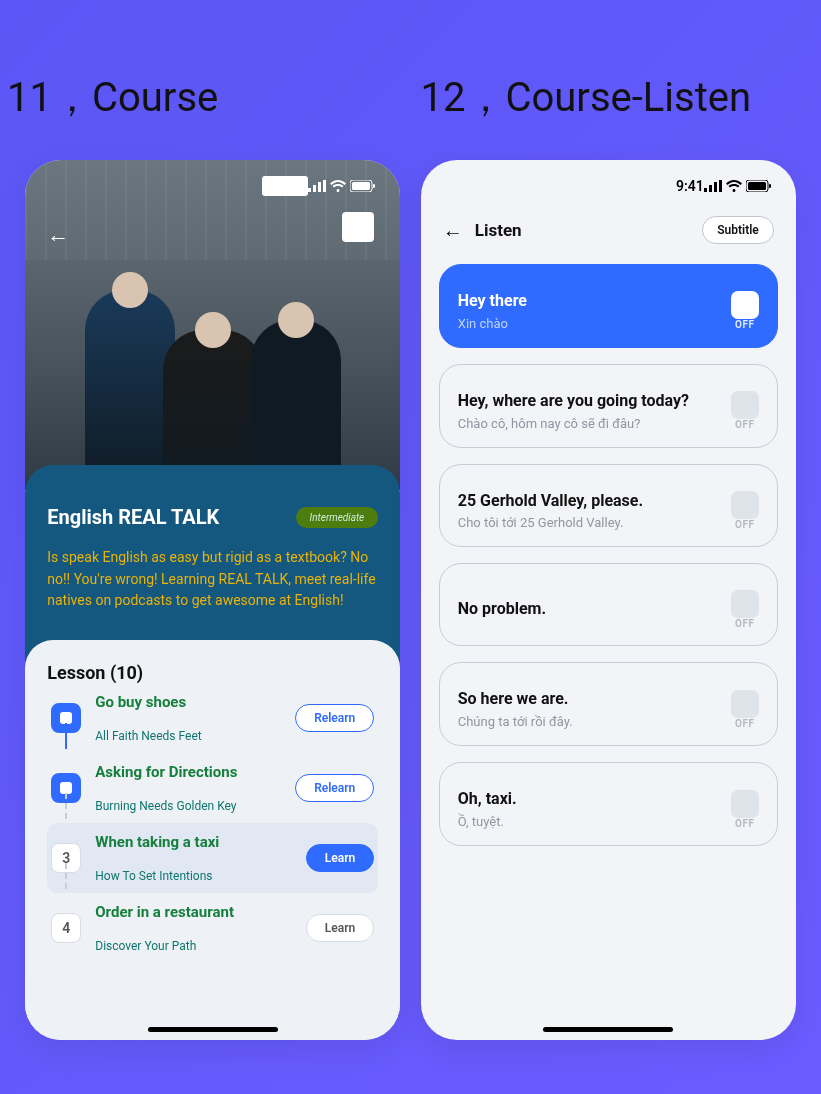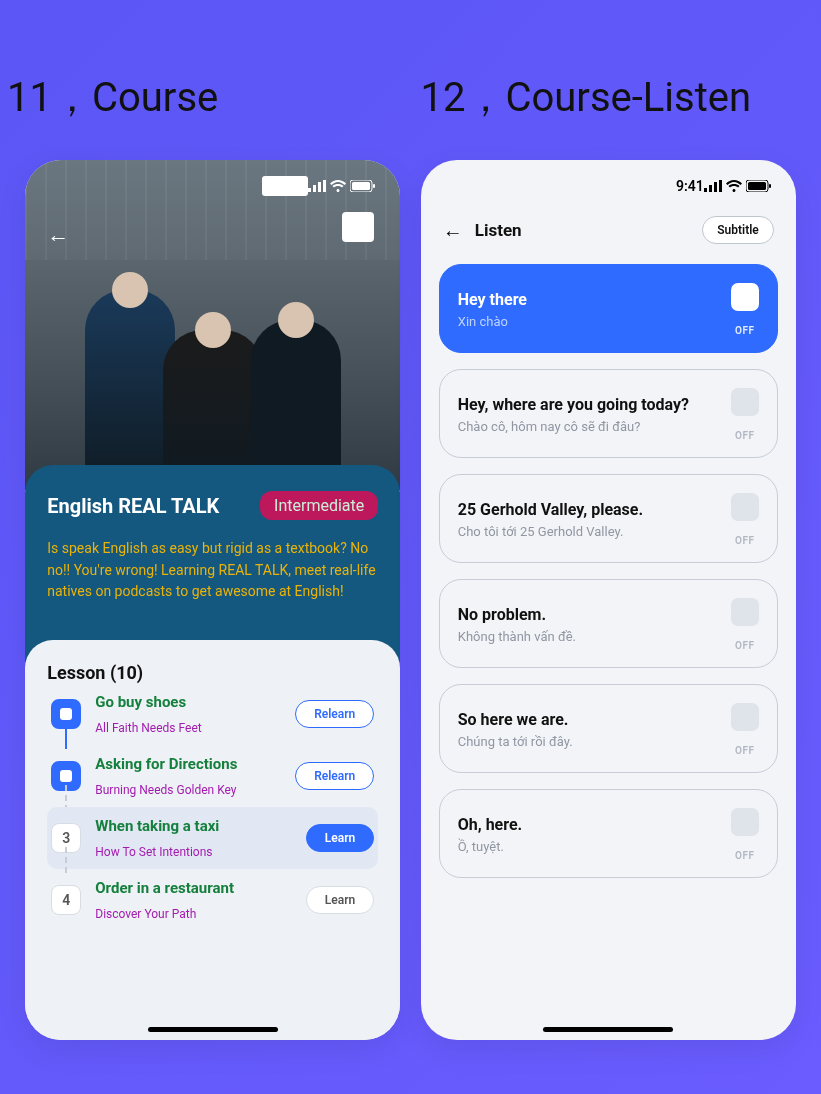--- a/index.html
+++ b/index.html
@@ -90,26 +90,26 @@
   }
   .person.a { width:90px; height:200px; background:linear-gradient(#1a3a5a,#0f1a22);}
   .person.b { width:100px; height:160px; background:linear-gradient(#1b1b1b,#0f1a22);}
   .person.c { width:90px; height:170px; background:linear-gradient(#0f1a22,#0f1a22);}
   .head { width:36px; height:36px; border-radius:50%; background:#d8c4b0; margin:-18px auto 0;}
   .course-card {
     position:absolute; top:305px; left:0; right:0;
     background:#14577f;
     color:#fff;
     border-radius: 28px 28px 0 0;
-    padding: 26px 22px 90px;
+    padding: 40px 22px 90px;
   }
   .course-title-row { display:flex; align-items:center; justify-content:space-between; }
   .course-title { font-size:20px; font-weight:700; }
   .level-badge {
-    background:#be185d; color:#cdeed6; font-size:16px; padding:5px 14px; border-radius:12px;
+    background:#4d7c0f; color:#cdeed6; font-size:10px; padding:5px 14px; border-radius:12px;font-style:italic;
   }
   .course-desc {
     margin-top:18px; font-size:14px; line-height:1.55; color:#eab308;
   }
   .lessons-panel {
     position:absolute; top:480px; left:0; right:0; bottom:0;
     background:#eef1f5;
     border-radius: 28px 28px 0 0;
     padding: 22px 22px 0;
   }
@@ -130,21 +130,21 @@
     background:#2f6bff; border:4px solid #2f6bff; position:relative;
   }
   .step.done::after { content:''; width:12px; height:12px; background:#fff; border-radius:3px;}
   .connector {
     position:absolute; left:18px; top:40px; width:2px; height:26px;
     background:#2f6bff;
   }
   .connector.dashed { background:none; border-left:2px dashed #c6cdd8;}
   .lesson-body { flex:1; min-width:0; }
   .lesson-name { font-size:15px; font-weight:700; color:#15803d;}
-  .lesson-sub { font-size:12px; color:#a21caf; margin-top:10px;}
+  .lesson-sub { font-size:12px; color:#0f766e; margin-top:18px;}
   .lesson-btn {
     font-size:12px; font-weight:600;
     padding:6px 18px; border-radius:16px;
     border:1.5px solid #2f6bff; color:#2f6bff; background:#fff;
     flex-shrink:0;
   }
   .lesson-btn.primary { background:#2f6bff; color:#fff; }
   .lesson-btn.plain { border-color:#d8dde4; color:#555; }
   .home-indicator {
     position:absolute; bottom:8px; left:50%; transform:translateX(-50%);
@@ -161,32 +161,32 @@
   .back2 { font-size:20px; color:#000; }
   .listen-title { font-size:17px; font-weight:700; color:#111;}
   .subtitle-btn {
     font-size:12px; font-weight:600; color:#111;
     border:1.5px solid #bfc5cf; border-radius:16px;
     padding:6px 14px; background:#fff;
   }
   .cards { padding: 8px 18px; display:flex; flex-direction:column; gap:16px;}
   .lcard {
     border:1.5px solid #c6cdd8; border-radius:22px;
-    padding:18px 18px 16px;
+    padding:26px 18px 16px;
     display:flex; align-items:center; gap:14px;
     background:#f3f4f7;
   }
   .lcard.active { background:#2f6bff; border-color:#2f6bff; }
   .lcard-body { flex:1; min-width:0;}
   .lcard-en { font-size:16px; font-weight:700; color:#111; line-height:1.3;}
   .lcard-vi { font-size:13px; color:#9097a3; margin-top:4px;}
   .lcard.active .lcard-en { color:#fff; }
   .lcard.active .lcard-vi { color:#bcd2ff; }
   .toggle {
-    display:flex; flex-direction:column; align-items:center; gap:14px; flex-shrink:0;
+    display:flex; flex-direction:column; align-items:center; gap:0; flex-shrink:0;
   }
   .toggle-box {
     width:28px; height:28px; border-radius:7px;
     background:#dfe3ea;
   }
   .lcard.active .toggle-box { background:#fff; }
   .toggle-label { font-size:10px; font-weight:600; color:#b2b8c3; letter-spacing:.5px;}
   .lcard.active .toggle-label { color:#e3ecff; }
 </style>
 </head>
@@ -361,40 +361,39 @@
             <div class="lcard-vi">Cho tôi tới 25 Gerhold Valley.</div>
           </div>
           <div class="toggle">
             <div class="toggle-box"></div>
             <div class="toggle-label">OFF</div>
           </div>
         </div>
         <div class="lcard">
           <div class="lcard-body">
             <div class="lcard-en">No problem.</div>
-            <div class="lcard-vi">Không thành vấn đề.</div>
           </div>
           <div class="toggle">
             <div class="toggle-box"></div>
             <div class="toggle-label">OFF</div>
           </div>
         </div>
         <div class="lcard">
           <div class="lcard-body">
             <div class="lcard-en">So here we are.</div>
             <div class="lcard-vi">Chúng ta tới rồi đây.</div>
           </div>
           <div class="toggle">
             <div class="toggle-box"></div>
             <div class="toggle-label">OFF</div>
           </div>
         </div>
         <div class="lcard">
           <div class="lcard-body">
-            <div class="lcard-en">Oh, here.</div>
+            <div class="lcard-en">Oh, taxi.</div>
             <div class="lcard-vi">Ồ, tuyệt.</div>
           </div>
           <div class="toggle">
             <div class="toggle-box"></div>
             <div class="toggle-label">OFF</div>
           </div>
         </div>
       </div>
 
     <div class="home-indicator"></div>

